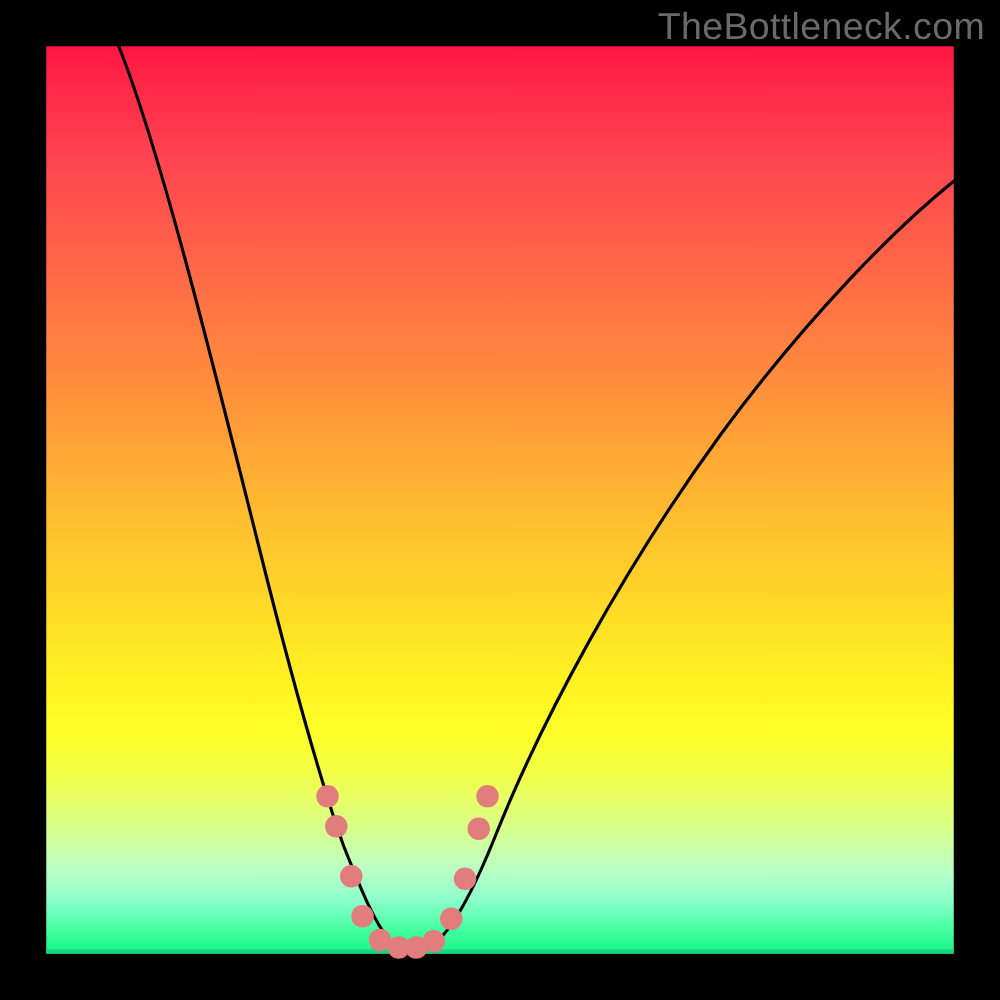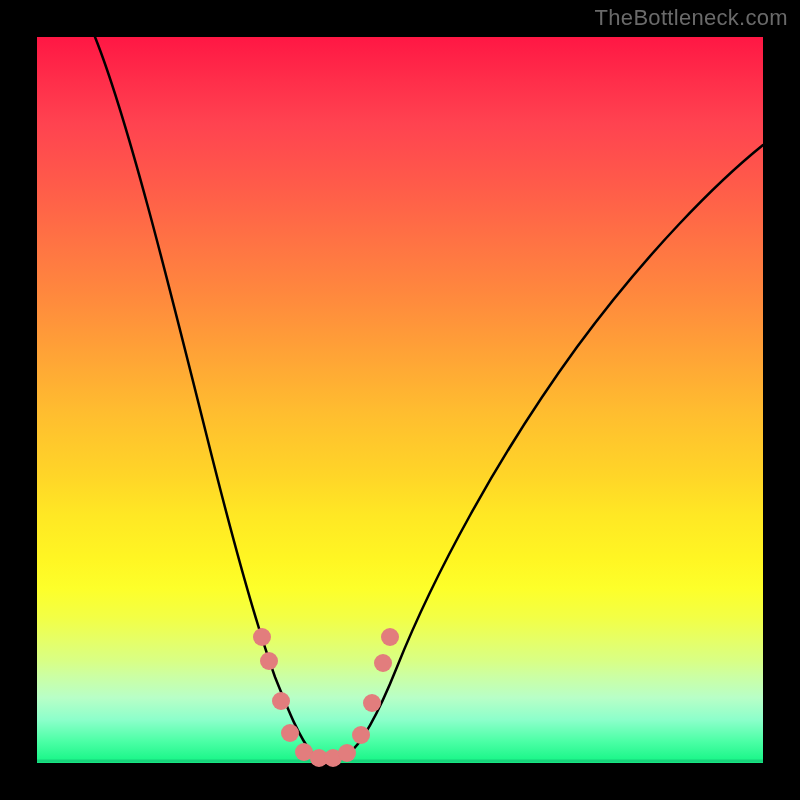--- a/index.html
+++ b/index.html
@@ -46,21 +46,21 @@
       #8dffcb 94%,
       #4cffa6 97%,
       #14f585 100%
     );
   }
   .watermark {
     position: absolute;
     top: 5px;
     right: 12px;
     color: #6a6a6a;
-    font-size: 22px;
+    font-size: 30px;
     letter-spacing: 0.3px;
     font-weight: 500;
   }
   svg.curves {
     position: absolute;
     left: 0;
     top: 0;
     width: 726px;
     height: 726px;
     overflow: visible;

